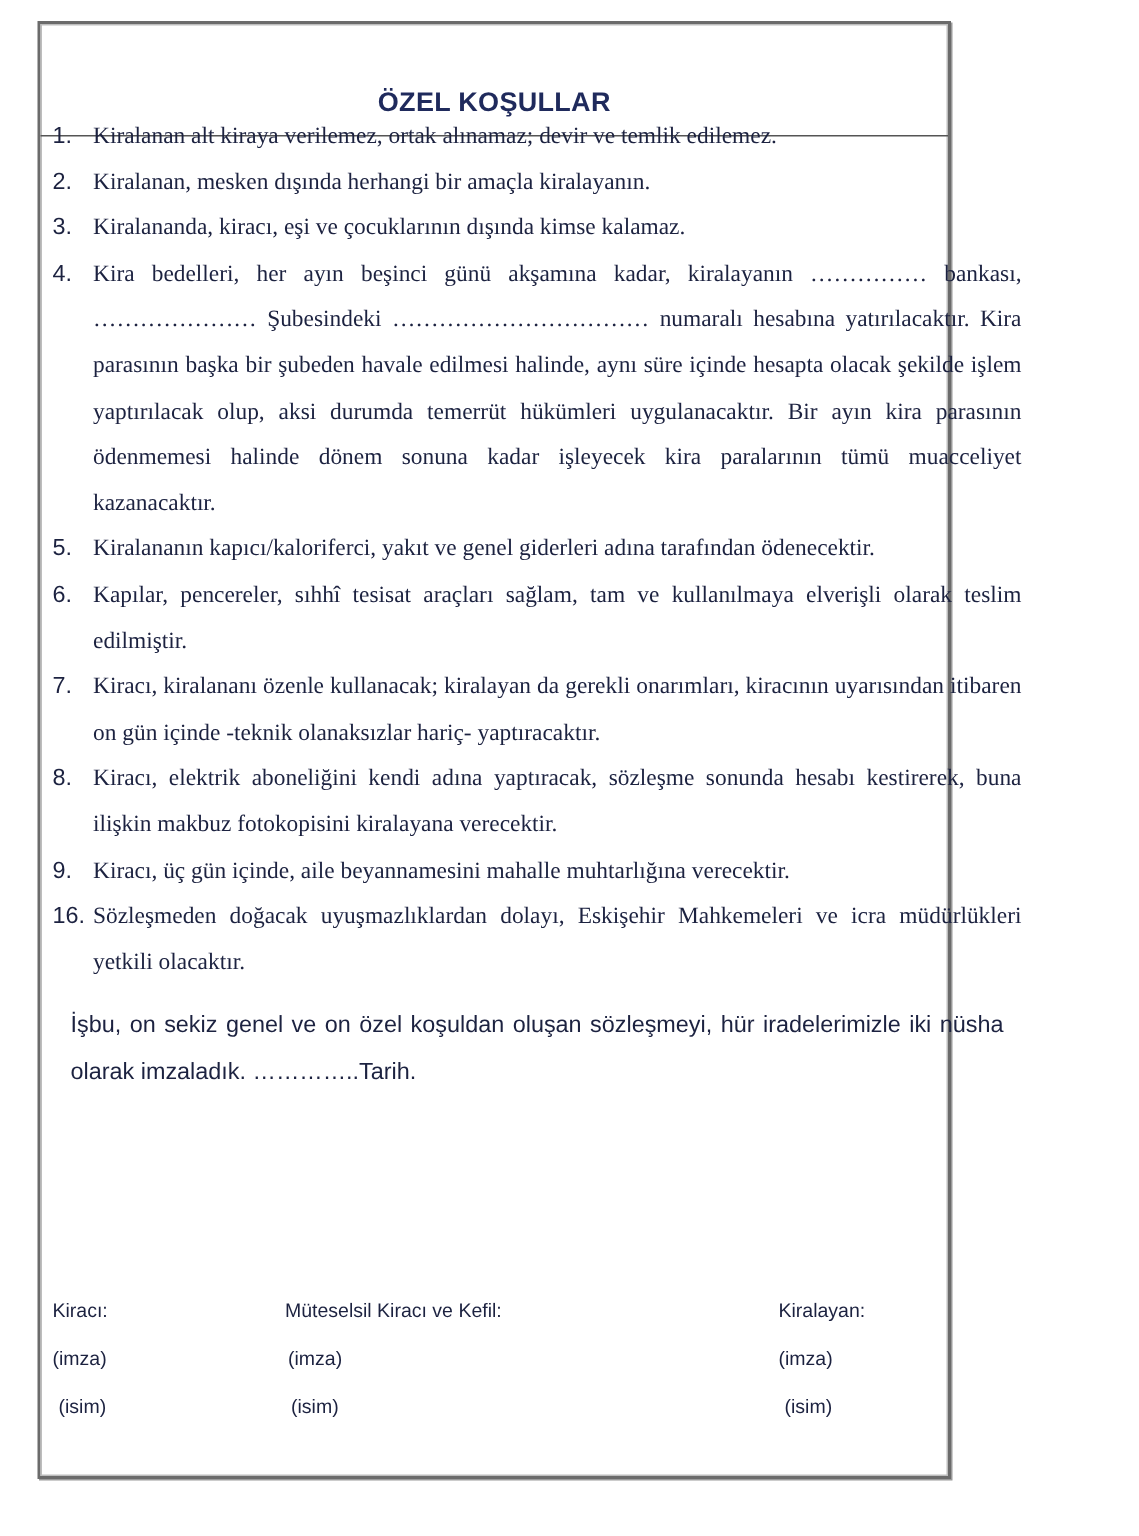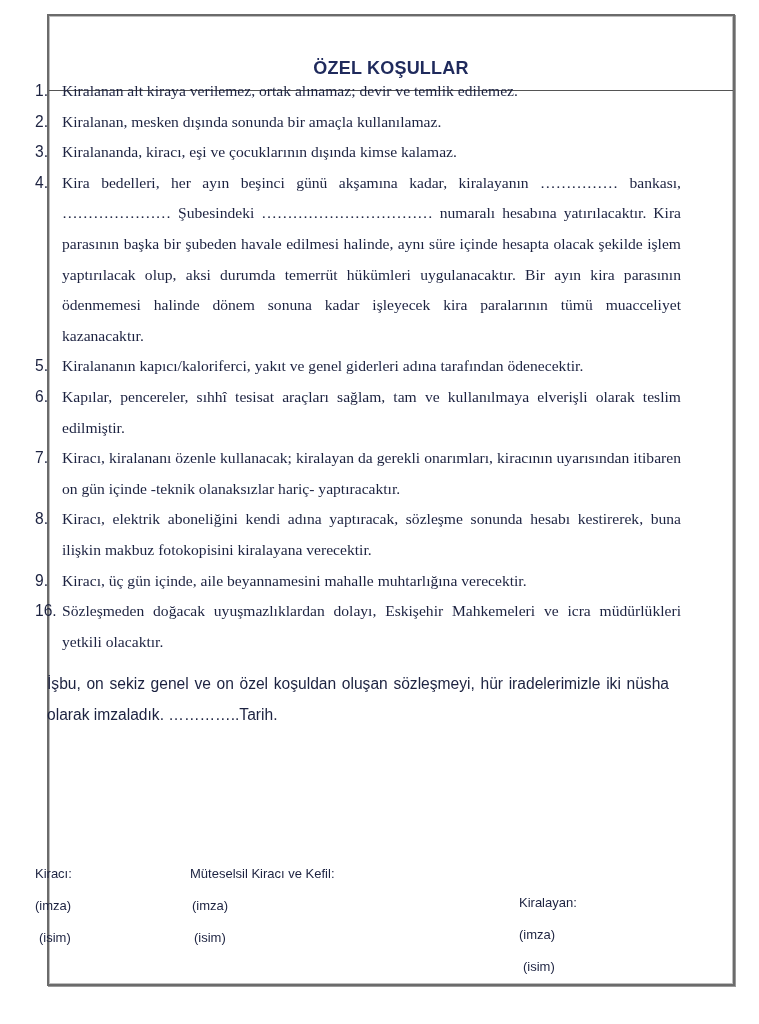--- a/index.html
+++ b/index.html
@@ -12,26 +12,25 @@
       height: 1024px;
       position: relative;
       overflow: hidden;
       font-family: "Liberation Sans", sans-serif;
       color: #1c2240;
     }
     .frame {
       position: absolute;
       left: 25px;
       top: 14px;
-      width: 688px;
+      width: 609px;
       height: 972px;
       border: 2px solid #6b6b6b;
       box-shadow: inset 0 0 0 1px #bdbdbd, 1px 1px 0 0 #9a9a9a;
       box-sizing: border-box;
-      margin-left: 22px;
     }
     .title-box {
       position: absolute;
       left: 0;
       top: 0;
       width: 100%;
       height: 74px;
       border-bottom: 1px solid #555555;
     }
     .title {
@@ -80,42 +79,42 @@
     }
     .sig-col {
       position: absolute;
       font-size: 13px;
       line-height: 32px;
       color: #1c2240;
     }
     .sig-col div { white-space: nowrap; }
     .sig-tenant { left: 35px; top: 858px; }
     .sig-guarantor { left: 190px; top: 858px; }
-    .sig-landlord { left: 519px; top: 858px; margin-top: 29px; }
+    .sig-landlord { left: 519px; top: 858px; }
     .indent1 { padding-left: 4px; }
     .indent2 { padding-left: 2px; }
   </style>
 </head>
 <body>
 
 <div class="frame">
   <div class="title-box">
     <div class="title">ÖZEL KOŞULLAR</div>
   </div>
 </div>
 
 <div class="content">
   <ol class="conditions">
     <li>
       <span class="num">1.</span>
       <span class="txt">Kiralanan alt kiraya verilemez, ortak alınamaz; devir ve temlik edilemez.</span>
     </li>
     <li>
       <span class="num">2.</span>
-      <span class="txt">Kiralanan, mesken dışında sonunda bir amaçla kullanılamaz.</span>
+      <span class="txt">Kiralanan, mesken dışında herhangi bir amaçla kiralayanın.</span>
     </li>
     <li>
       <span class="num">3.</span>
       <span class="txt">Kiralananda, kiracı, eşi ve çocuklarının dışında kimse kalamaz.</span>
     </li>
     <li>
       <span class="num">4.</span>
       <span class="txt">Kira bedelleri,  her ayın beşinci günü akşamına kadar, kiralayanın …………… bankası, ………………… Şubesindeki …………………………… numaralı hesabına yatırılacaktır.  Kira parasının başka bir şubeden havale edilmesi halinde, aynı süre içinde hesapta olacak şekilde işlem yaptırılacak olup, aksi durumda temerrüt hükümleri uygulanacaktır. Bir ayın kira parasının ödenmemesi halinde dönem sonuna kadar işleyecek kira paralarının tümü muacceliyet kazanacaktır.</span>
     </li>
     <li>

